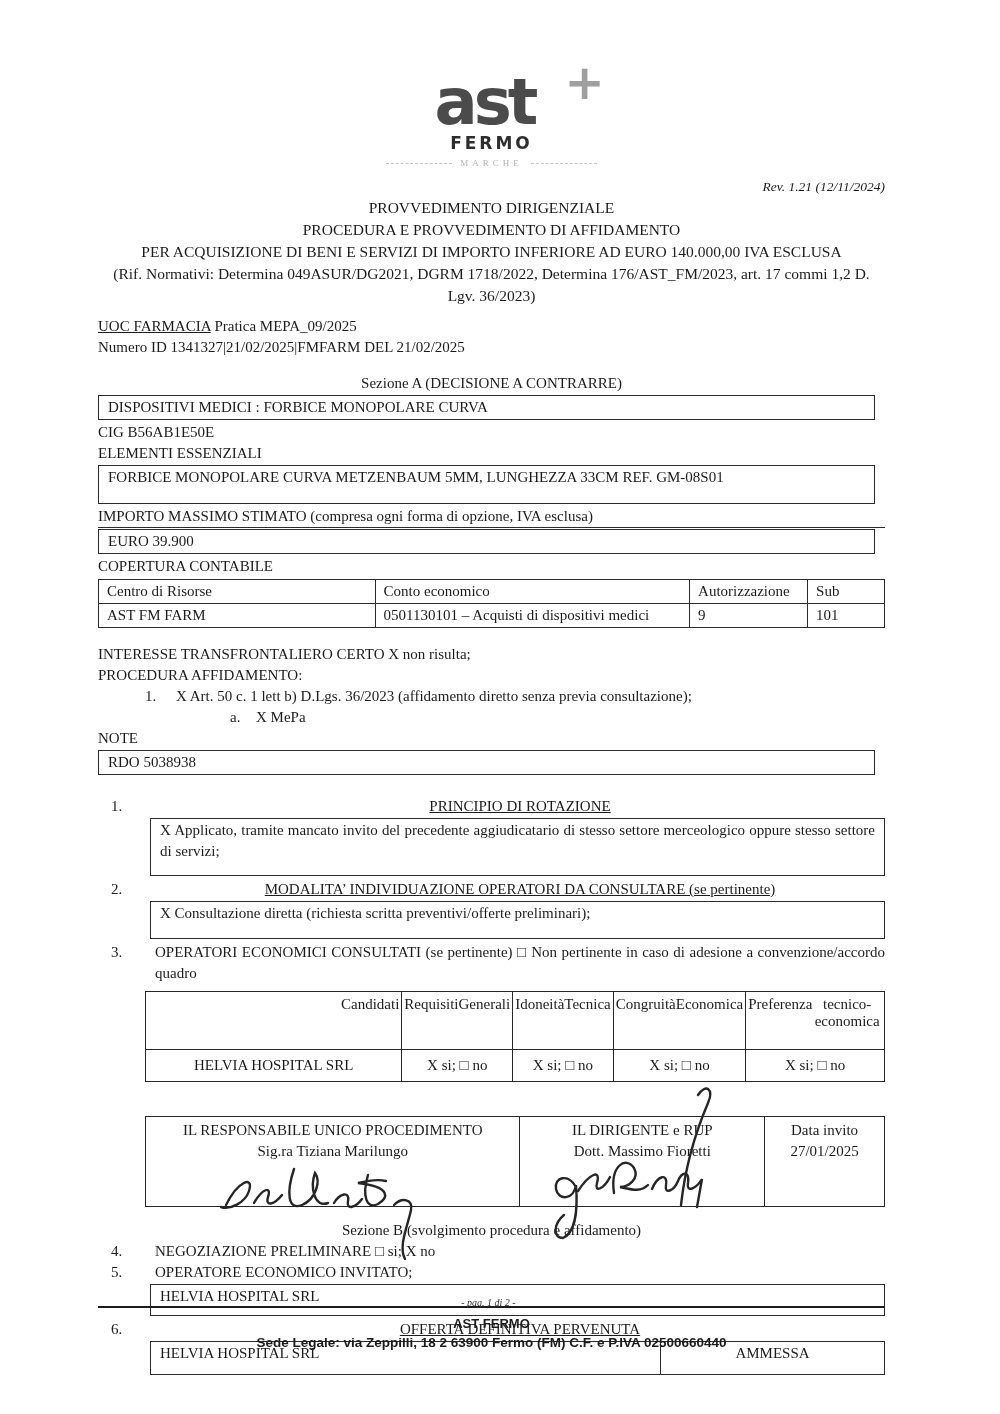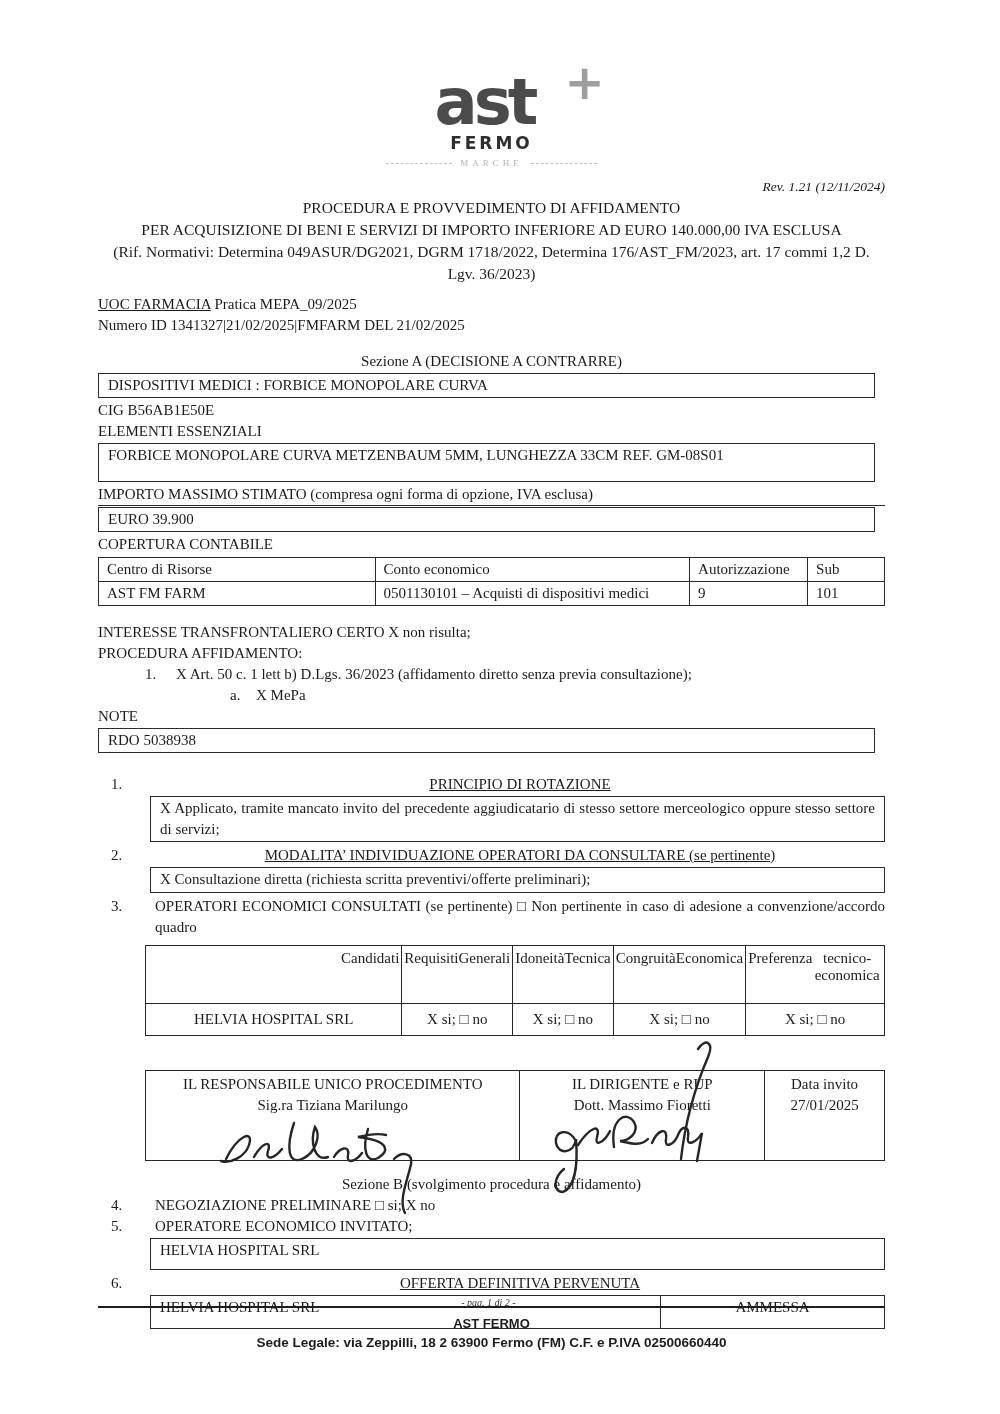--- a/index.html
+++ b/index.html
@@ -44,21 +44,21 @@
 
   .ni { display:flex; line-height:21px; }
   .ni .n { flex:0 0 57px; padding-left:13px; }
   .ni .t { flex:1; }
   .proc-item { display:flex; line-height:21px; margin-left:47px; }
   .proc-item .n { flex:0 0 31px; }
   .proc-sub { display:flex; line-height:21px; margin-left:132px; }
   .proc-sub .n { flex:0 0 26px; }
 
   .items { margin-top:21px; }
-  .item-box { border:1.4px solid #2b2b2b; padding:1px 9px 2px; width:735px; margin:1px 0 3px 52px; line-height:20.5px; text-align:justify; }
+  .item-box { border:1.4px solid #2b2b2b; padding:1px 9px 14px; width:735px; margin:1px 0 3px 52px; line-height:20.5px; text-align:justify; }
   .just { text-align:justify; }
 
   .cand-table { width:740px; margin:7px 0 0 47px; }
   .cand-table td { border:1.5px solid #262626; text-align:center; vertical-align:middle; }
   .cand-head { height:58px; }
   .cand-head .hc { display:flex; justify-content:space-between; height:52px; padding:2px 2px; }
   .cand-row td { height:32px; }
   .cc1 { width:305px; } .cc2 { width:80px; } .cc3 { width:100px; } .cc4 { width:115px; } .cc5 { width:140px; }
 
   .sig-table { width:740px; margin:34px 0 0 47px; }
@@ -90,20 +90,21 @@
           <span class="dash"></span>
           <span>MARCHE</span>
           <span class="dash"></span>
         </div>
       </div>
     </div>
 
     <div class="rev-note">Rev. 1.21 (12/11/2024)</div>
 
     <div class="doc-title">
+      <div>PROVVEDIMENTO DIRIGENZIALE</div>
       <div>PROCEDURA E PROVVEDIMENTO DI AFFIDAMENTO</div>
       <div>PER ACQUISIZIONE DI BENI E SERVIZI DI IMPORTO INFERIORE AD EURO 140.000,00 IVA ESCLUSA</div>
       <div>(Rif. Normativi: Determina 049ASUR/DG2021, DGRM 1718/2022, Determina 176/AST_FM/2023, art. 17 commi 1,2 D. Lgv. 36/2023)</div>
     </div>
 
     <div class="intro">
       <div class="line"><span class="u">UOC FARMACIA</span><span> Pratica MEPA_09/2025</span></div>
       <div class="line">Numero ID 1341327|21/02/2025|FMFARM DEL 21/02/2025</div>
     </div>
 

